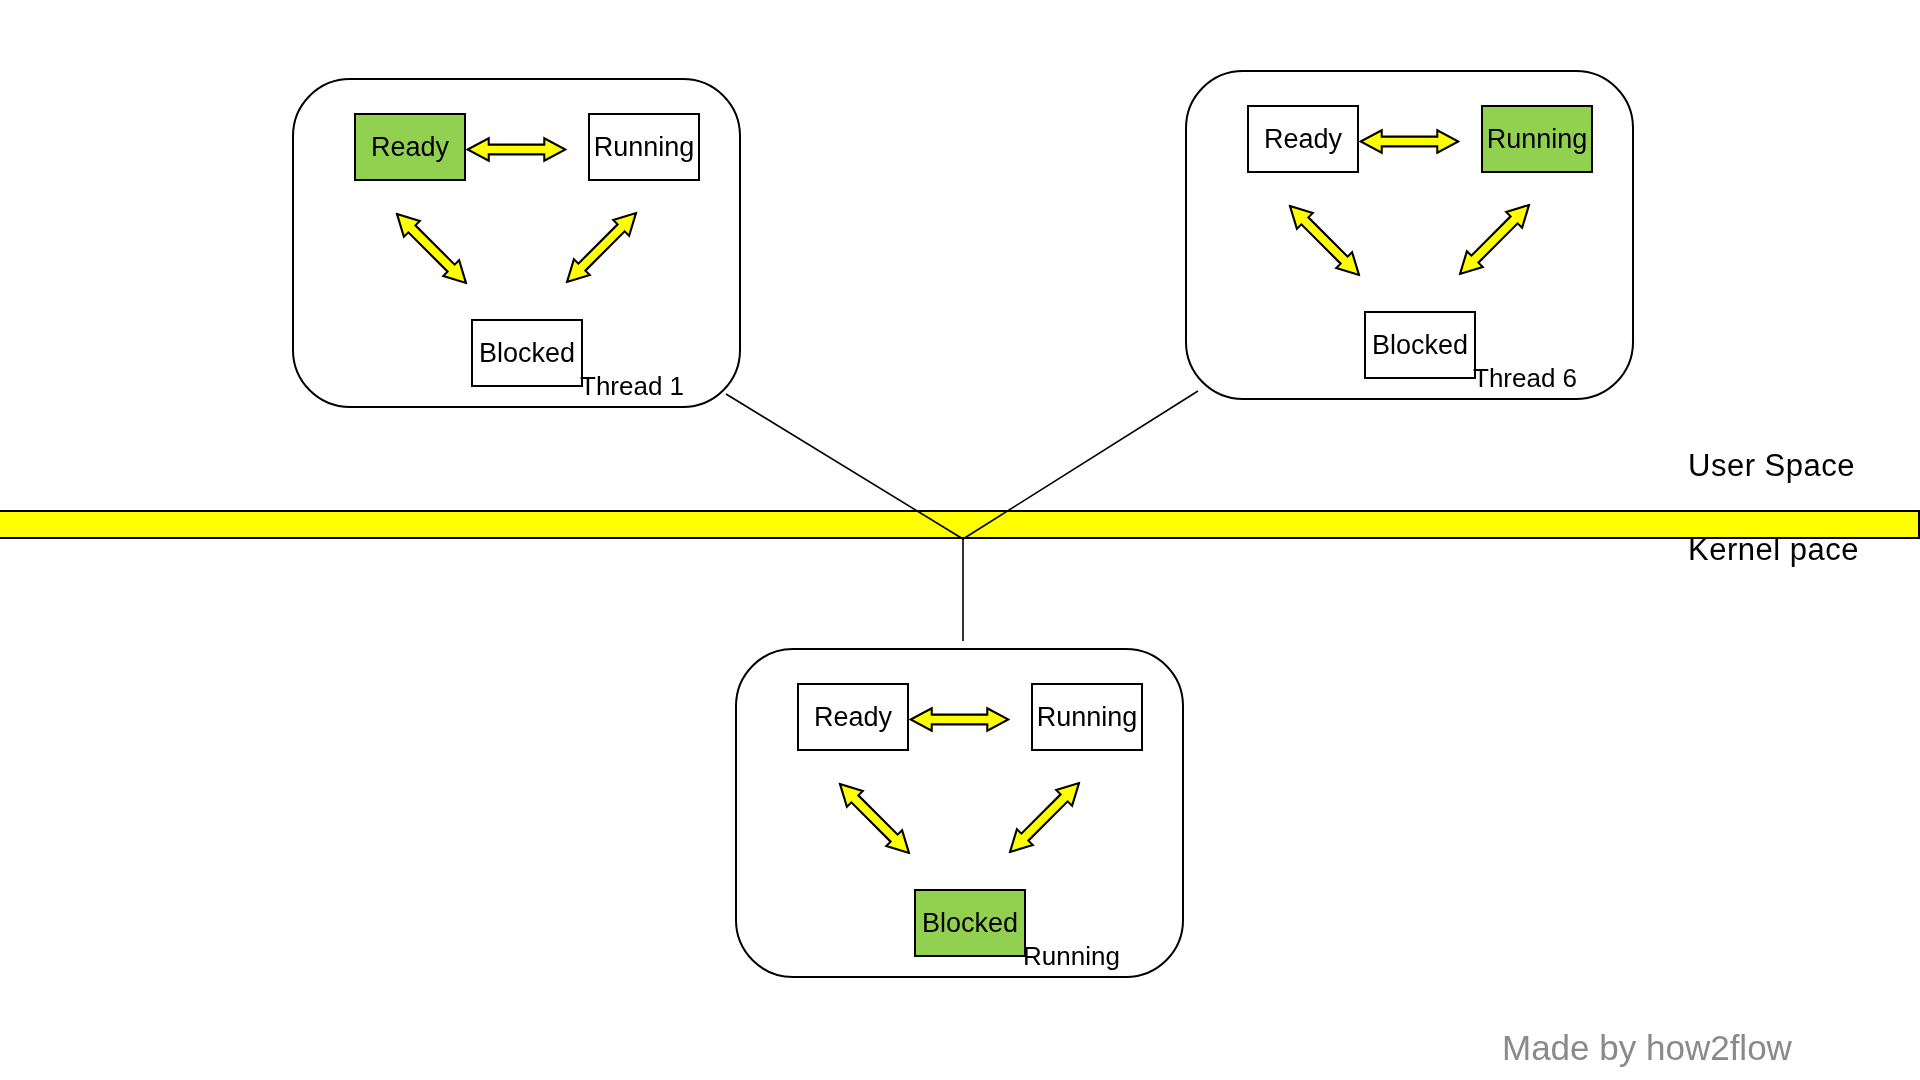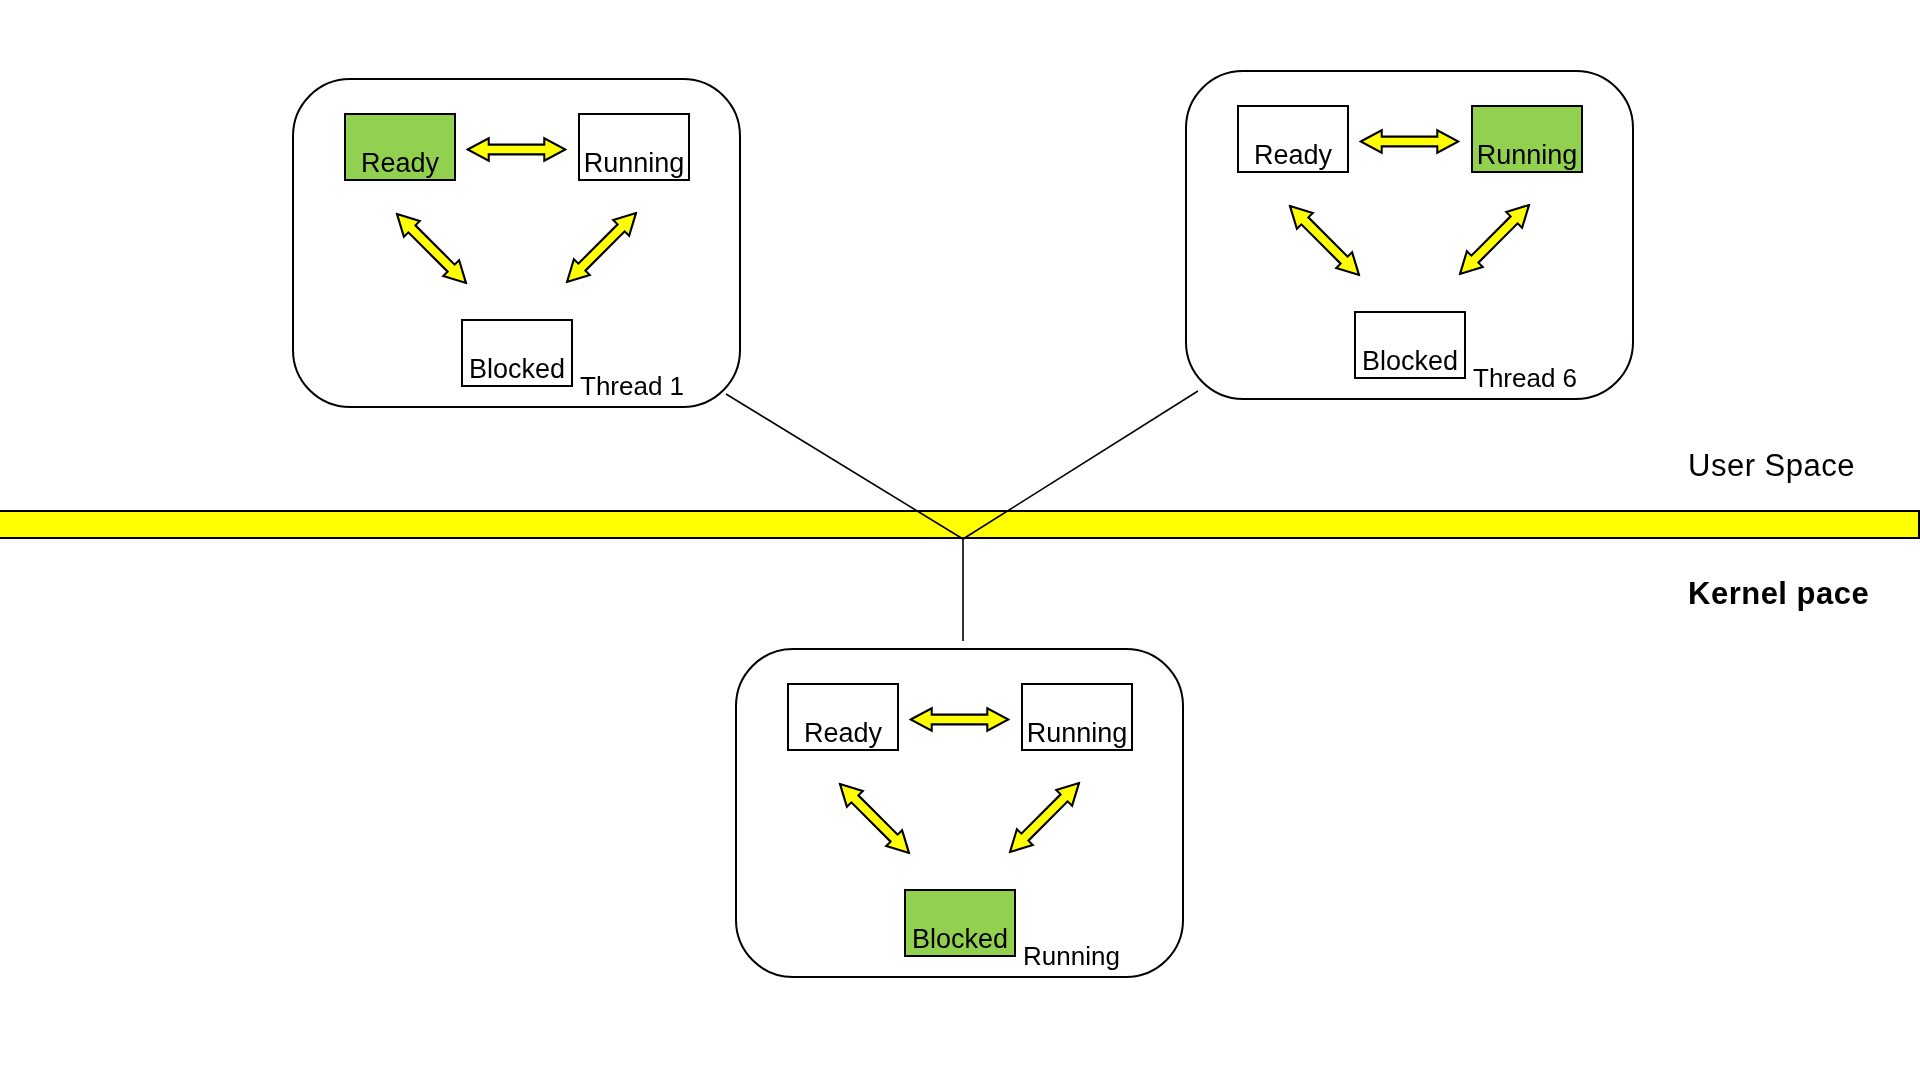--- a/index.html
+++ b/index.html
@@ -47,21 +47,21 @@
   }
   .space-label {
     position: absolute;
     color: #000000;
     font-size: 31px;
     letter-spacing: 0.5px;
     z-index: 2;
     white-space: nowrap;
   }
   .space-label.user   { left: 1688px; top: 448px; }
-  .space-label.kernel { left: 1688px; top: 576px; font-weight: bold; }
+  .space-label.kernel { left: 1688px; top: 532px; }
 
   
   .panel {
     position: absolute;
     width: 449px;
     height: 330px;
     border: 2.5px solid var(--outline);
     border-radius: 58px;
     background: var(--bg);
     z-index: 3;
@@ -70,25 +70,26 @@
   .panel-t2 { left: 1185px; top: 70px;  }
   .panel-p  { left: 735px;  top: 648px; }
 
   .state {
     position: absolute;
     width: 112px;
     height: 68px;
     background: #fff;
     border: 2.5px solid var(--outline);
     display: flex;
-    align-items: flex-end;
+    align-items: center;
     justify-content: center;
     font-size: 27px;
     color: #000;
     white-space: nowrap;
+    margin-left: 10px;
   }
   .state.highlighted { background: var(--highlight-green); }
   .state-ready   { left: 50px;  top: 33px;  }
   .state-running { left: 284px; top: 33px;  }
   .state-blocked { left: 167px; top: 239px; }
 
   .arrow { position: absolute; }
   .arrow svg { display: block; width: 100%; height: 100%; }
   .arrow polygon {
     fill: var(--arrow-yellow);
@@ -222,14 +223,15 @@
       <svg viewBox="0 0 120 30" preserveAspectRatio="none">
           <polygon points="2,15 27,2.5 27,9.5 93,9.5 93,2.5 118,15 93,27.5 93,20.5 27,20.5 27,27.5"></polygon>
         </svg>
     </div>
     <div class="state state-blocked highlighted">
       <span>Blocked</span>
     </div>
     <div class="panel-label">Running</div>
   </div>
 
+  <div class="credit">Made by how2flow</div>
 
 </div>
 
 </body></html>

